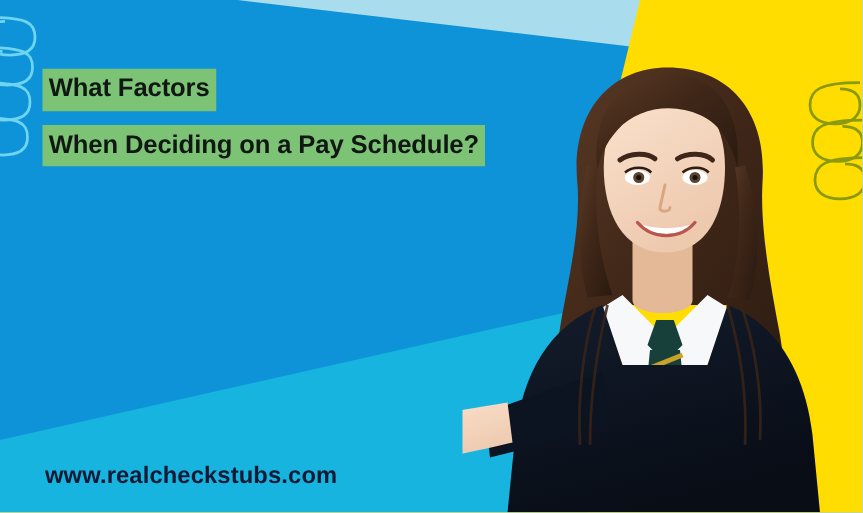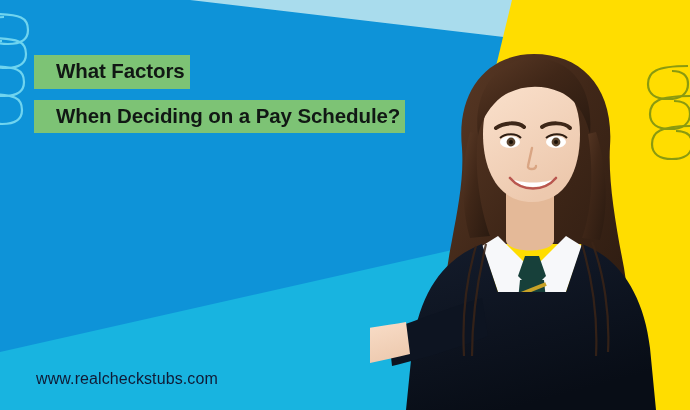--- a/index.html
+++ b/index.html
@@ -31,30 +31,30 @@
   #headline{position:absolute;left:34px;top:55px;width:420px;}
   .hl-row{display:block;margin-bottom:11px;}
   .hl-text{
     display:inline-block;
     background:#7dc375;
     color:#111814;
     font-size:20.5px;
     font-weight:bold;
     line-height:1.0;
     letter-spacing:-0.1px;
-    padding:6px 5px 7px 22px;
+    padding:6px 5px 7px 5px;
     white-space:nowrap;
   }
 
   
   #site-url{
     position:absolute;left:36px;top:370px;
     color:#101a35;
-    font-size:16px;
-    font-weight:normal;
+    font-size:19px;
+    font-weight:bold;
     letter-spacing:0.1px;
     white-space:nowrap;
     text-align:right;
   }
 
   
   #photo{position:absolute;left:370px;top:30px;width:320px;height:380px;}
 </style>
 </head>
 <body>

